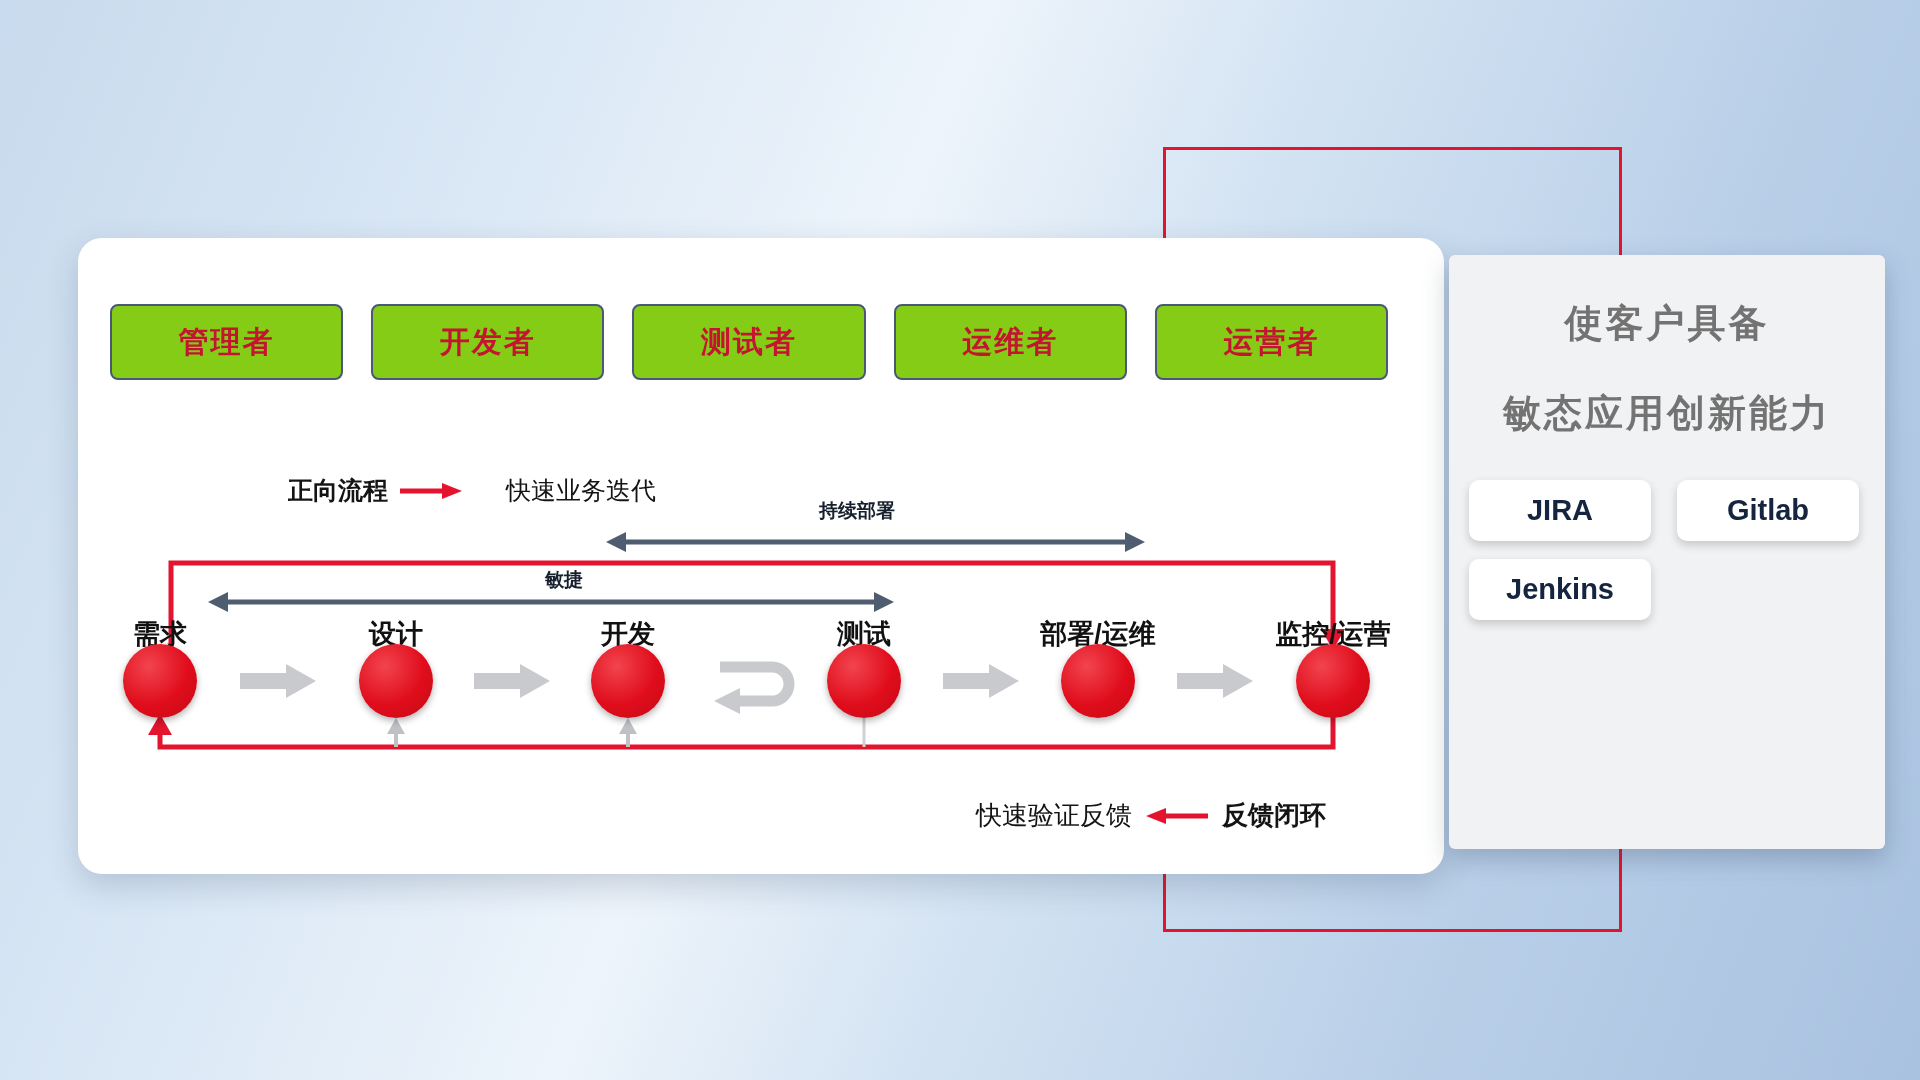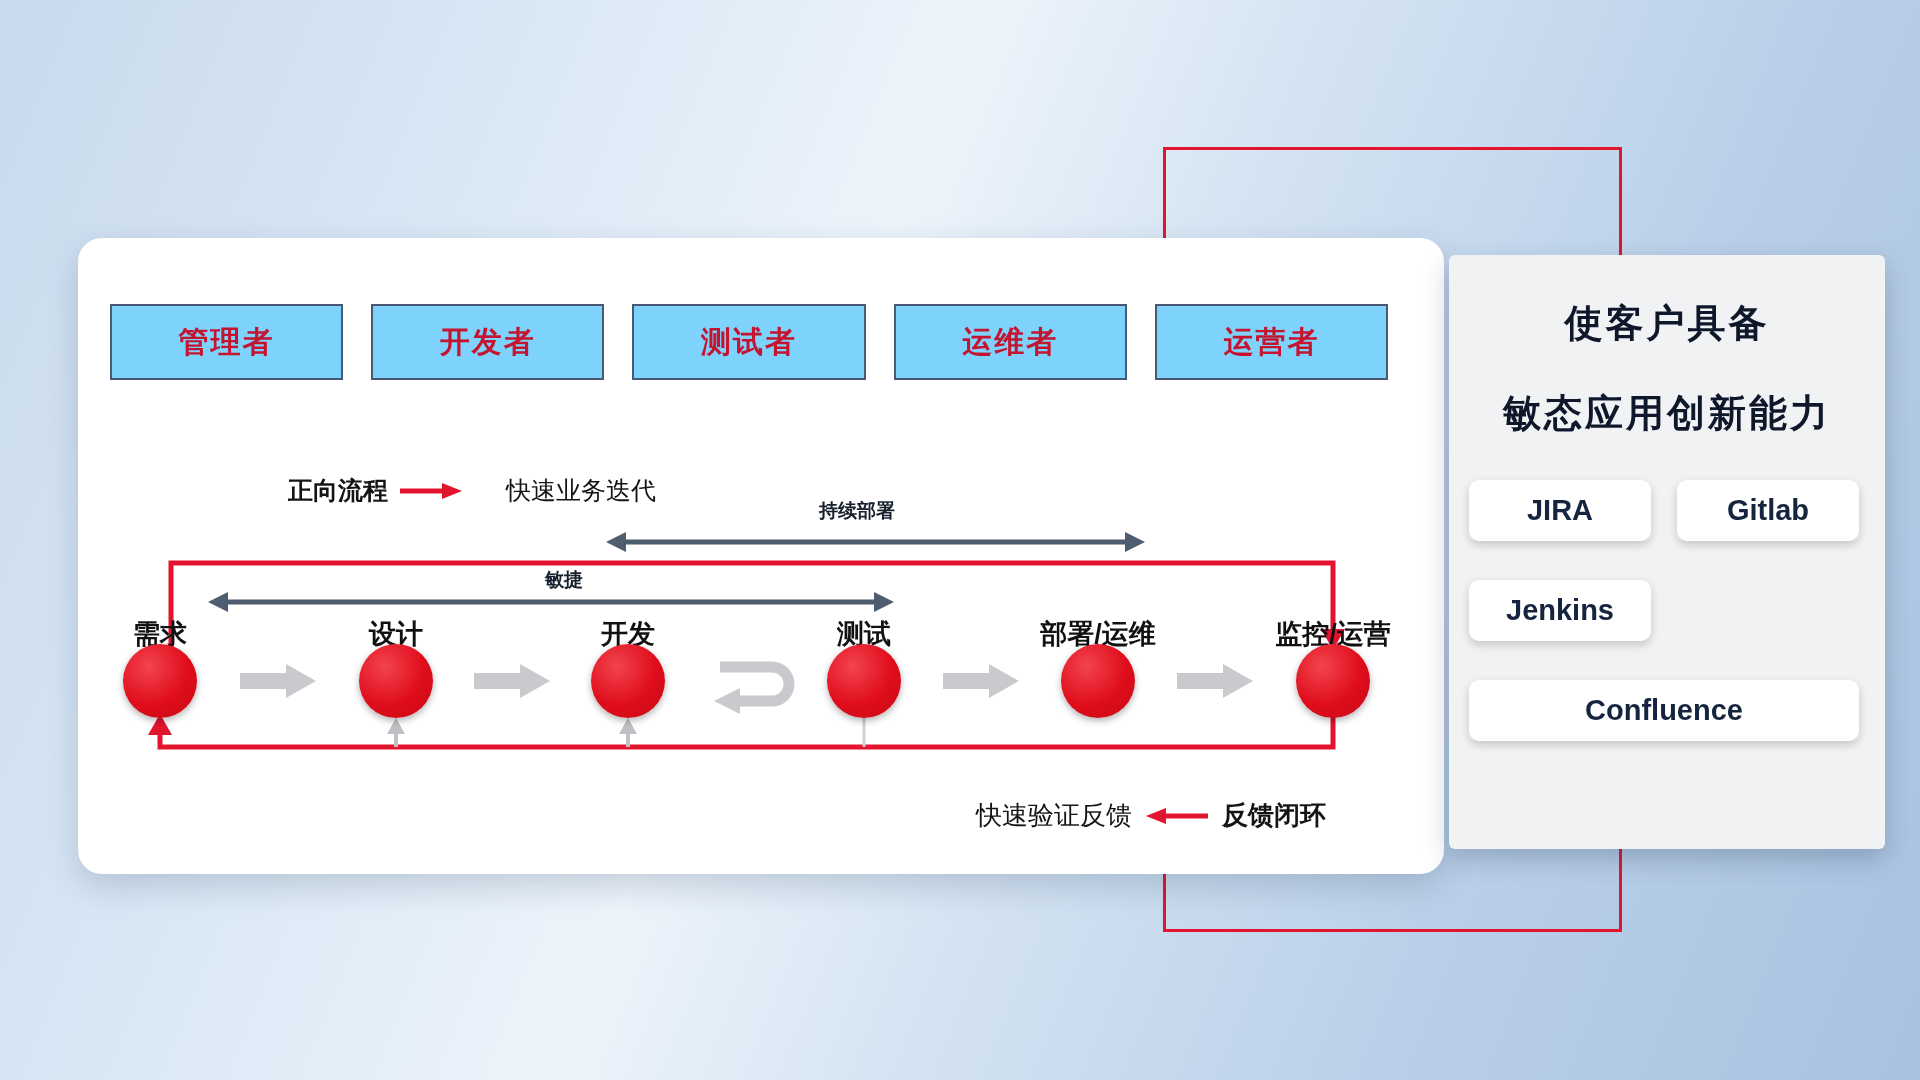--- a/index.html
+++ b/index.html
@@ -18,23 +18,23 @@
 
   .white-card {
     position:absolute; left:78px; top:238px; width:1366px; height:636px;
     background:#ffffff; border-radius:24px;
     box-shadow:0 12px 32px rgba(40,60,90,.20); z-index:2;
   }
 
   
   .roles { position:absolute; left:32px; top:66px; width:1278px; display:flex; gap:28px; }
   .role-box {
-    flex:1; height:76px; border:2px solid #4a5878; border-radius:0;
+    flex:1; height:76px; border:2px solid #4a5878; border-radius:8px;
     display:flex; align-items:center; justify-content:center;
-    font-size:30px; font-weight:700; color:#c51430; letter-spacing:2px; background:#7dd3fc;
+    font-size:30px; font-weight:700; color:#c51430; letter-spacing:2px; background:#84cc16;
   }
 
   .subtitle {
     position:absolute; left:54px; top:170px; width:1300px;
     font-size:28px; font-weight:700; color:#141414; letter-spacing:.5px; white-space:nowrap;
   }
 
   
   .legend-forward {
     position:absolute; left:210px; top:236px;
@@ -65,27 +65,27 @@
   }
 
   
   .panel {
     position:absolute; left:1449px; top:255px; width:436px; height:594px;
     background:#f1f2f4; border-radius:6px;
     box-shadow:0 10px 26px rgba(40,60,90,.28); z-index:3;
   }
   .panel-title1, .panel-title2 {
     text-align:center; font-size:38px; font-weight:700;
-    color:#0f172a; letter-spacing:3px; line-height:1.2;
+    color:#737373; letter-spacing:3px; line-height:1.2;
   }
   .panel-title1 { margin-top:46px; }
   .panel-title2 { margin-top:44px; }
   .tools {
     position:absolute; left:20px; right:26px; top:225px;
-    display:grid; grid-template-columns:1fr 1fr; gap:39px 26px;
+    display:grid; grid-template-columns:1fr 1fr; gap:18px 26px;
   }
   .tool-button {
     height:61px; background:#ffffff; border-radius:10px;
     box-shadow:0 4px 10px rgba(0,0,0,.18);
     display:flex; align-items:center; justify-content:center;
     font-size:29px; font-weight:700; color:#15253f;
   }
   .tool-button.wide { grid-column:1 / span 2; }
 </style>
 </head>
@@ -198,17 +198,16 @@
 
   </div>
 
   <div class="panel">
     <div class="panel-title1">使客户具备</div>
     <div class="panel-title2">敏态应用创新能力</div>
     <div class="tools">
       <div class="tool-button">JIRA</div>
       <div class="tool-button">Gitlab</div>
       <div class="tool-button">Jenkins</div>
-      <div class="tool-button wide">Confluence</div>
     </div>
   </div>
 
 </div>
 
 </body></html>

